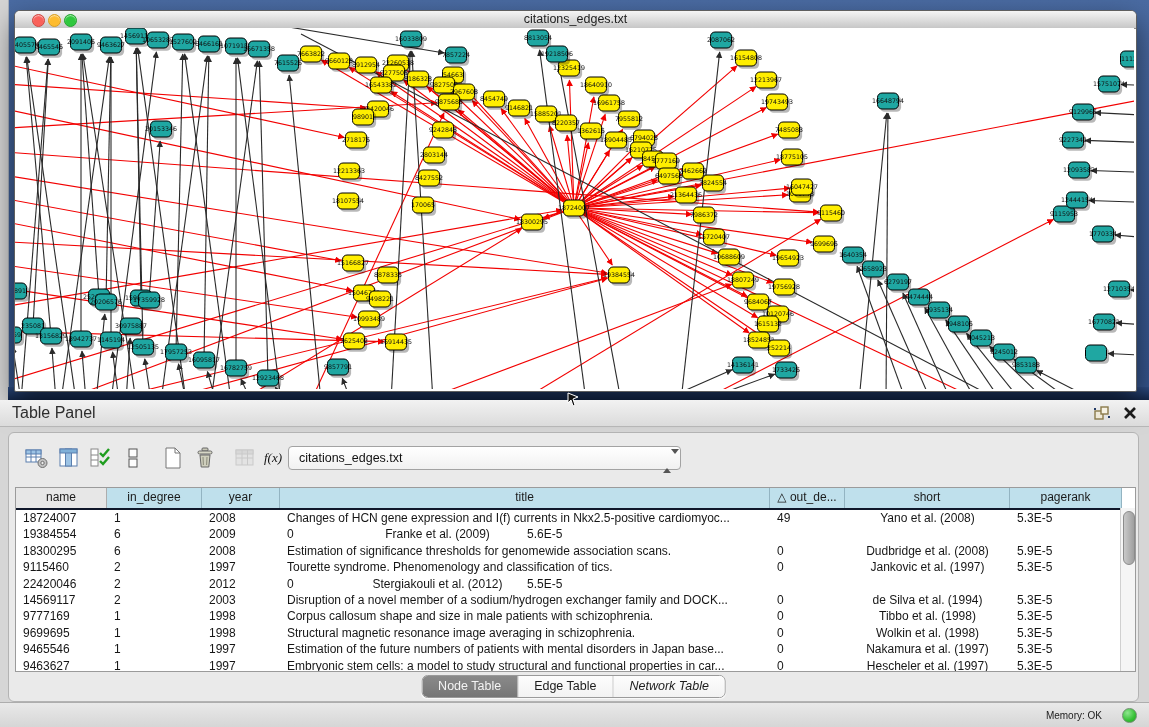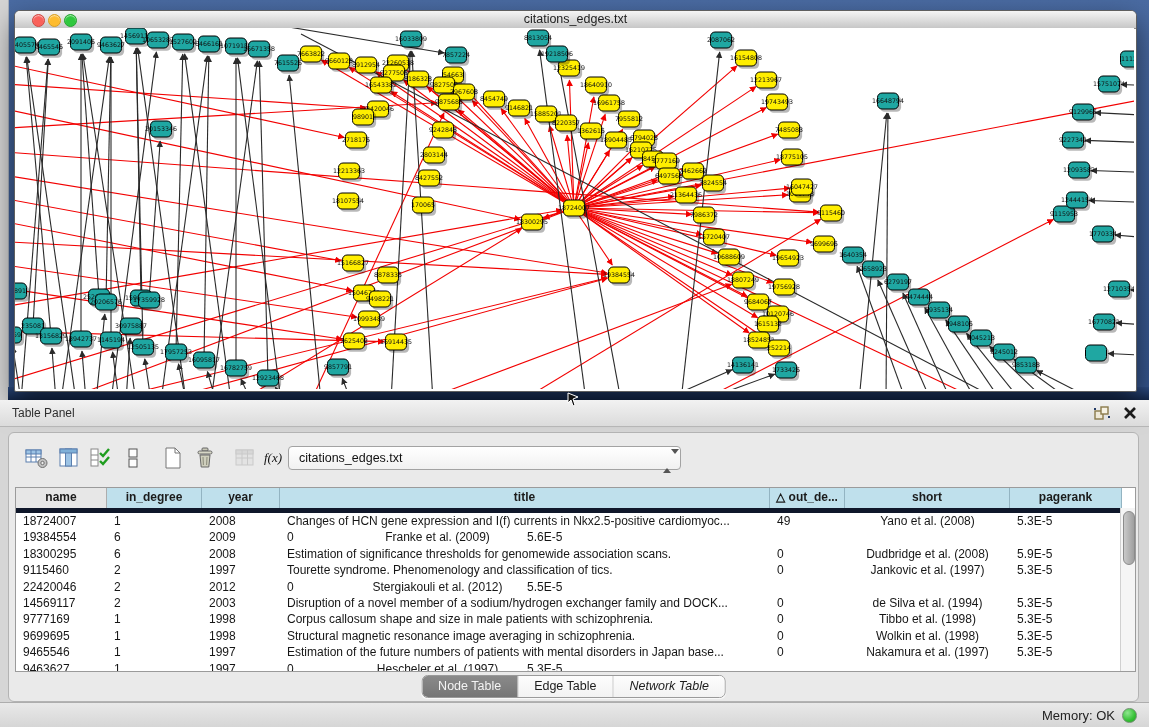--- a/index.html
+++ b/index.html
@@ -32,21 +32,21 @@
                 background:#fff;overflow:hidden;}
   .graph-canvas svg{display:block;}
   svg text.nlab{font-family:"DejaVu Sans",sans-serif;font-size:6.3px;fill:#111;}
 
   
   .cursor{position:absolute;left:567px;top:392px;z-index:50;}
 
   
   .tp-bar{position:absolute;left:0;top:400px;width:1149px;height:26px;
           background:linear-gradient(#f2f2f2,#dbdbdb);border-bottom:1px solid #b6b6b6;}
-  .tp-title{position:absolute;left:12px;top:0;line-height:26px;font-size:12px;color:#2e2e2e;}
+  .tp-title{position:absolute;left:12px;top:0;line-height:26px;font-size:16px;color:#2e2e2e;}
   .tp-icons{position:absolute;right:10px;top:4px;display:flex;gap:10px;align-items:center;}
   .tp-icons .ibtn{width:18px;height:18px;cursor:default;}
 
   
   .panel-card{position:absolute;left:8px;top:432px;width:1129px;height:268px;
               background:#eaeaea;border:1px solid #b3b3b3;border-radius:6px;}
 
   
   .toolbar{position:absolute;left:14px;top:10px;height:30px;display:flex;align-items:center;}
   .tb-icon{width:26px;height:26px;margin-right:6px;display:flex;align-items:center;justify-content:flex-end;}
@@ -57,21 +57,21 @@
                 font-size:12.5px;color:#111;line-height:22px;padding-left:10px;box-sizing:border-box;}
   .stepper{position:absolute;right:6px;top:3px;width:11px;height:16px;}
   .stepper .up{width:0;height:0;border-left:4px solid transparent;border-right:4px solid transparent;
                border-bottom:5px solid #555;margin:2px auto 2px;}
   .stepper .dn{width:0;height:0;border-left:4px solid transparent;border-right:4px solid transparent;
                border-top:5px solid #555;margin:0 auto;}
 
   
   .grid{position:absolute;left:6px;top:54px;width:1121px;height:185px;background:#fff;
         border:1px solid #9b9b9b;box-sizing:border-box;overflow:hidden;}
-  .ghead{display:flex;height:20px;border-bottom:5px solid #0f172a;font-weight:bold;}
+  .ghead{display:flex;height:20px;border-bottom:2px solid #0f172a;}
   .hcell{box-sizing:border-box;border-right:1px solid #93b4c2;background:#bfe0ec;
          font-size:12px;color:#1b1b1b;text-align:center;line-height:19px;
          overflow:hidden;white-space:nowrap;}
   .hcell.key{background:#e7e7e7;border-right:1px solid #adadad;}
   .trow{display:flex;height:16.4px;font-size:12px;color:#161616;}
   .cell{box-sizing:border-box;padding-left:7px;overflow:hidden;white-space:nowrap;line-height:16.4px;}
   .c0{width:91px;}.c1{width:95px;}.c2{width:78px;}.c3{width:490px;}
   .c4{width:75px;}.c5{width:165px;text-align:center;padding-left:0;}.c6{width:112px;}
   .vscroll{position:absolute;right:0;top:20px;width:14px;bottom:0;background:#f5f5f5;
            border-left:1px solid #d0d0d0;}
@@ -84,21 +84,21 @@
         box-shadow:0 1px 1px rgba(255,255,255,.8);}
   .tab{padding:0 16px;height:21px;line-height:21px;font-size:12.5px;color:#1c1c1c;
        border-right:1px solid #bdbdbd;background:linear-gradient(#fdfdfd,#f2f2f2);}
   .tab:last-child{border-right:none;font-style:italic;}
   .tab.active{background:linear-gradient(#8a8a8a,#767676);color:#f4f4f4;}
 
   
   .statusbar{position:absolute;left:0;top:702px;width:1149px;height:25px;
              background:linear-gradient(#e9e9e9,#d6d6d6);border-top:1px solid #adadad;
              display:flex;align-items:center;justify-content:flex-end;padding-right:12px;box-sizing:border-box;}
-  .mem-label{font-size:13px;color:#222;margin-right:7px;}
+  .mem-label{font-size:10px;color:#222;margin-right:20px;}
   .mem-dot{width:13px;height:13px;border-radius:50%;border:1px solid #6f8f6f;
            background:radial-gradient(circle at 35% 30%,#8fe68f,#35c135 60%,#22a022);}
 </style>
 </head>
 <body>
 
 <div class="net-frame">
   <div class="edge-strip"></div>
   <div class="bottom-band"></div>
 
@@ -1076,20 +1076,21 @@
           <div class="cell c2">1997</div>
           <div class="cell c3">Estimation of the future numbers of patients with mental disorders in Japan base...</div>
           <div class="cell c4">0</div>
           <div class="cell c5">Nakamura et al. (1997)</div>
           <div class="cell c6">5.3E-5</div>
         </div>
         <div class="trow">
           <div class="cell c0">9463627</div>
           <div class="cell c1">1</div>
           <div class="cell c2">1997</div>
+          <div class="cell c3">Embryonic stem cells: a model to study structural and functional properties in car...</div>
           <div class="cell c4">0</div>
           <div class="cell c5">Hescheler et al. (1997)</div>
           <div class="cell c6">5.3E-5</div>
         </div>
       </div>
     <div class="vscroll">
       <div class="vthumb"></div>
     </div>
   </div>
 

